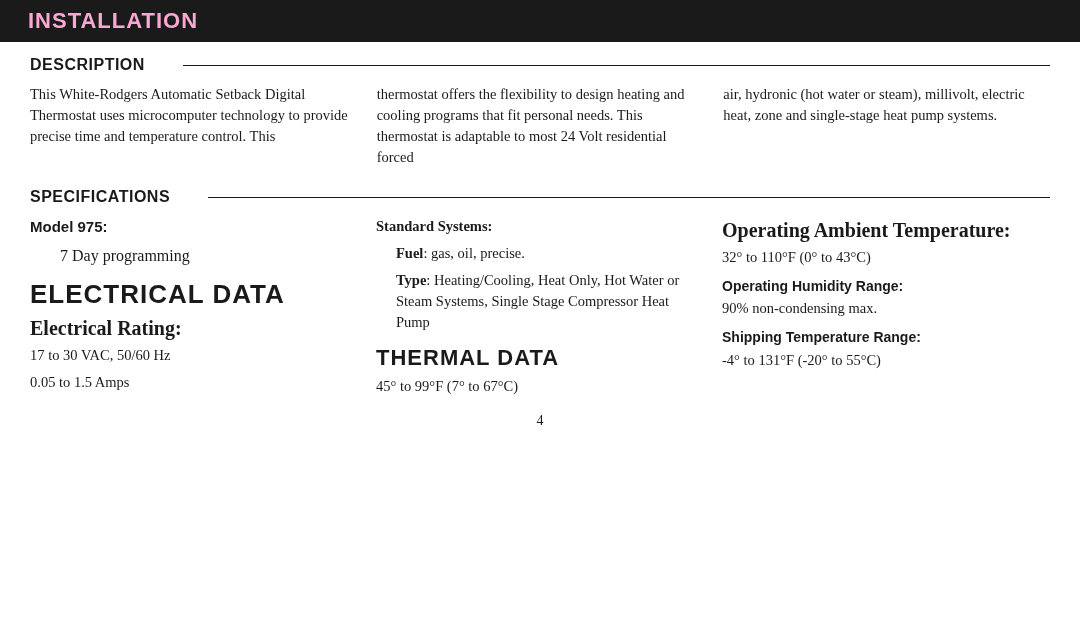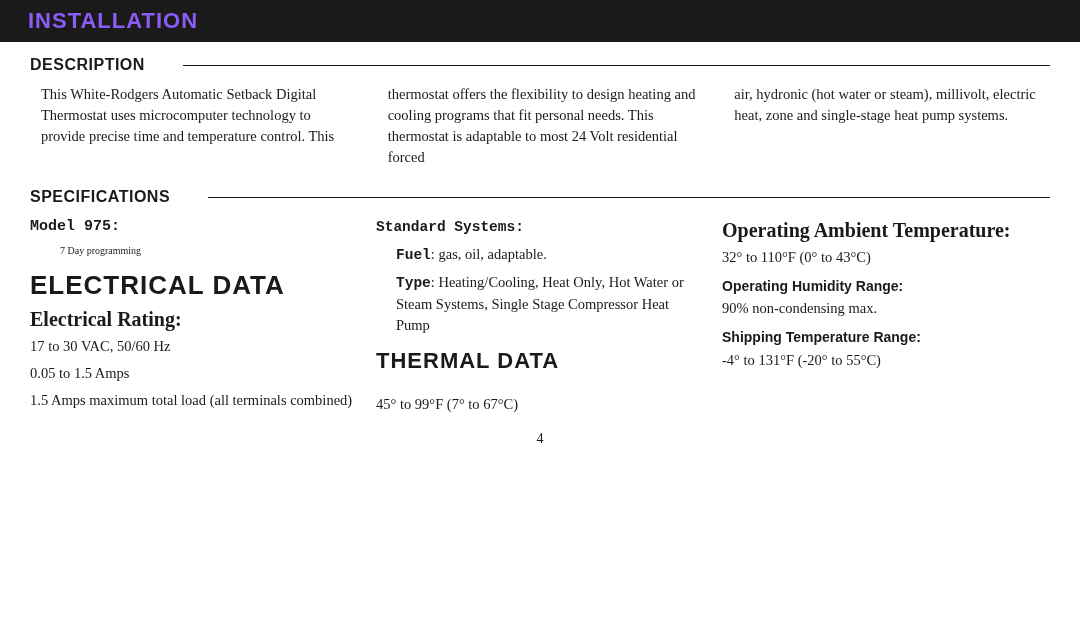--- a/index.html
+++ b/index.html
@@ -27,21 +27,21 @@
 
     
     .header-bar {
       background: #1a1a1a;
       padding: 8px 20px 8px 28px;
       display: flex;
       align-items: center;
     }
 
     .header-bar h1 {
-      color: #8b5cf6;
+      color: #f9a8d4;
       font-size: 22px;
       font-weight: 900;
       font-family: Arial, Helvetica, sans-serif;
       letter-spacing: 1px;
       text-transform: uppercase;
     }
 
     
     .content {
       padding: 0 30px;
@@ -74,21 +74,20 @@
 
     
     .three-col {
       display: flex;
       gap: 0;
     }
 
     .col {
       flex: 1;
       padding-right: 20px;
-      margin-left: 11px;
     }
 
     .col:last-child {
       padding-right: 0;
     }
 
     p {
       font-size: 14.5px;
       line-height: 1.45;
       margin-bottom: 6px;
@@ -105,27 +104,27 @@
       flex: 1;
       padding-right: 18px;
     }
 
     .specs-col:last-child {
       padding-right: 0;
     }
 
     .model-label {
       font-weight: 900;
-      font-family: Liberation Mono, monospace;
+      font-family: Liberation Sans, sans-serif;
       font-size: 15px;
     }
 
     .model-value {
       padding-left: 30px;
-      font-size: 10px;
+      font-size: 16px;
     }
 
     
     .electrical-heading {
       font-size: 26px;
       font-weight: 900;
       font-family: Arial, Helvetica, sans-serif;
       text-transform: uppercase;
       letter-spacing: 1px;
       margin-top: 12px;
@@ -134,32 +133,32 @@
 
     .field-label {
       font-weight: 900;
       font-family: Liberation Serif, serif;
       font-size: 20px;
       margin-bottom: 2px;
     }
 
     .field-label-inline {
       font-weight: 900;
-      font-family: Liberation Mono, monospace;
+      font-family: Liberation Serif, serif;
     }
 
     
     .thermal-heading {
       font-size: 22px;
       font-weight: 900;
       font-family: Arial, Helvetica, sans-serif;
       text-transform: uppercase;
       letter-spacing: 1px;
       margin-top: 12px;
-      margin-bottom: 20px;
+      margin-bottom: 5px;
     }
 
     
     .sub-label {
       font-weight: 900;
       font-family: Arial, Helvetica, sans-serif;
       font-size: 14px;
       margin-top: 8px;
       margin-bottom: 2px;
     }
@@ -208,29 +207,28 @@
 
       <div class="specs-col">
         <p class="model-label">Model 975:</p>
         <p class="model-value">7 Day programming</p>
 
         <div class="electrical-heading">ELECTRICAL  DATA</div>
 
         <p class="field-label">Electrical Rating:</p>
         <p>17 to 30 VAC, 50/60 Hz</p>
         <p>0.05 to 1.5 Amps</p>
-        <p>1.5 Amps maximum total load (all terminals combined)</p>
       </div>
 
       <div class="specs-col">
         <p>
           <span class="field-label-inline">Standard Systems:</span>
         </p>
         <p style="padding-left:20px;">
-          <span class="field-label-inline">Fuel</span><span>: gas, oil, adaptable.</span>
+          <span class="field-label-inline">Fuel</span><span>: gas, oil, precise.</span>
         </p>
         <p style="padding-left:20px;">
           <span class="field-label-inline">Type</span><span>: Heating/Cooling, Heat Only, Hot Water or Steam Systems, Single Stage Compressor Heat Pump</span>
         </p>
 
         <div class="thermal-heading">THERMAL DATA</div>
 
         <p>45° to 99°F (7° to 67°C)</p>
       </div>
 

